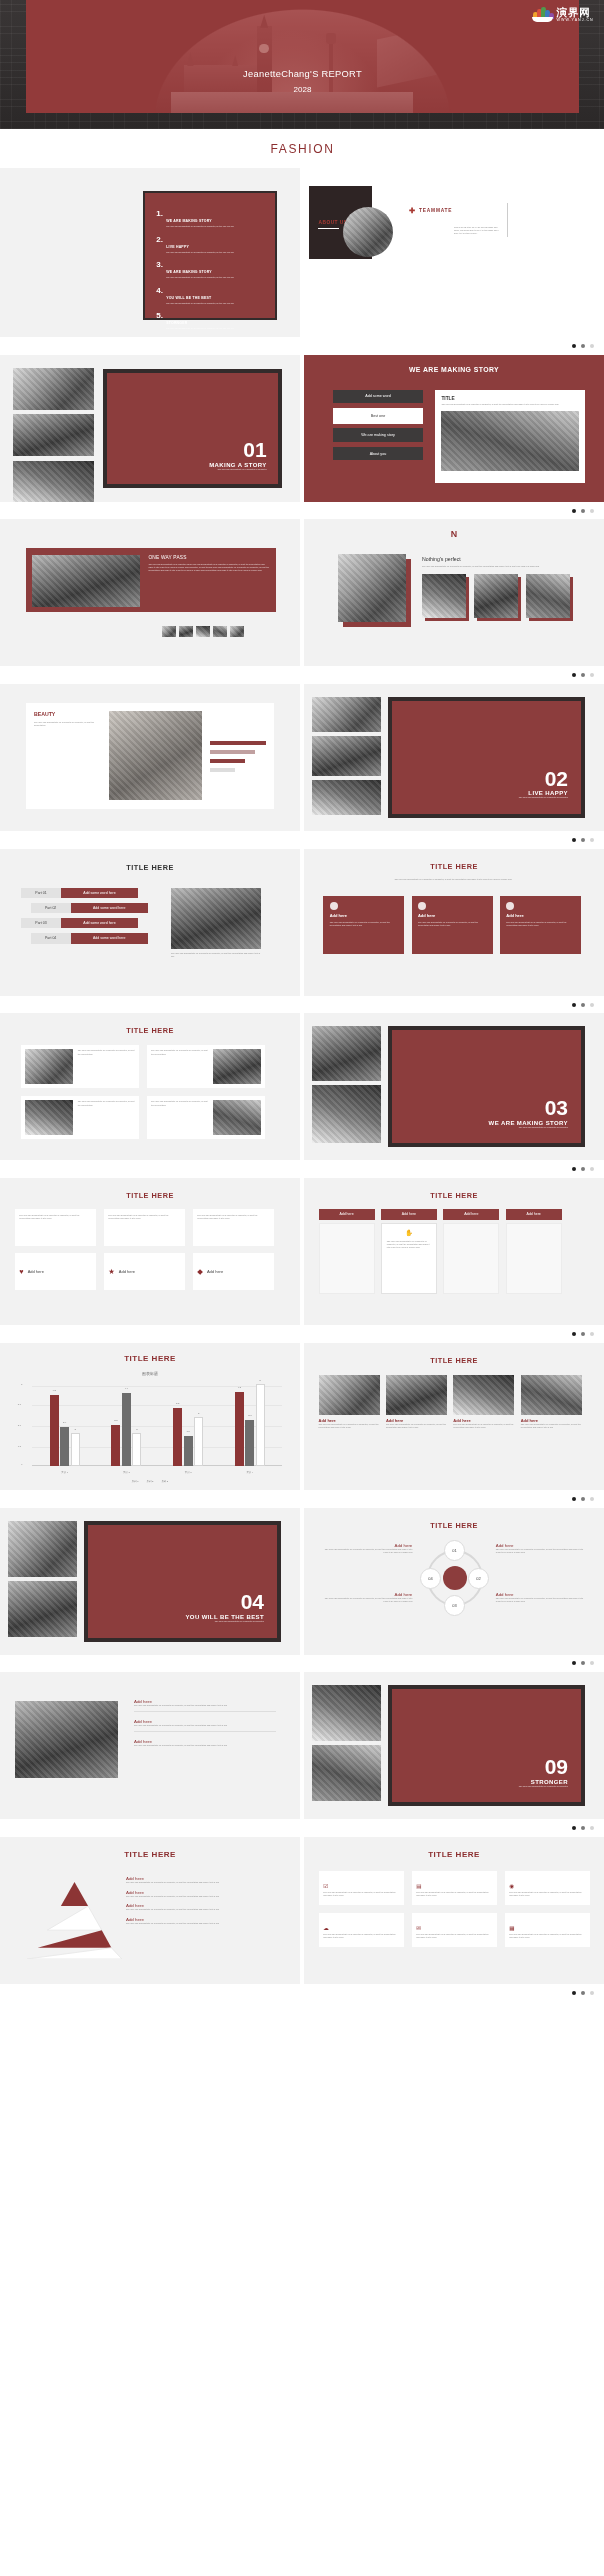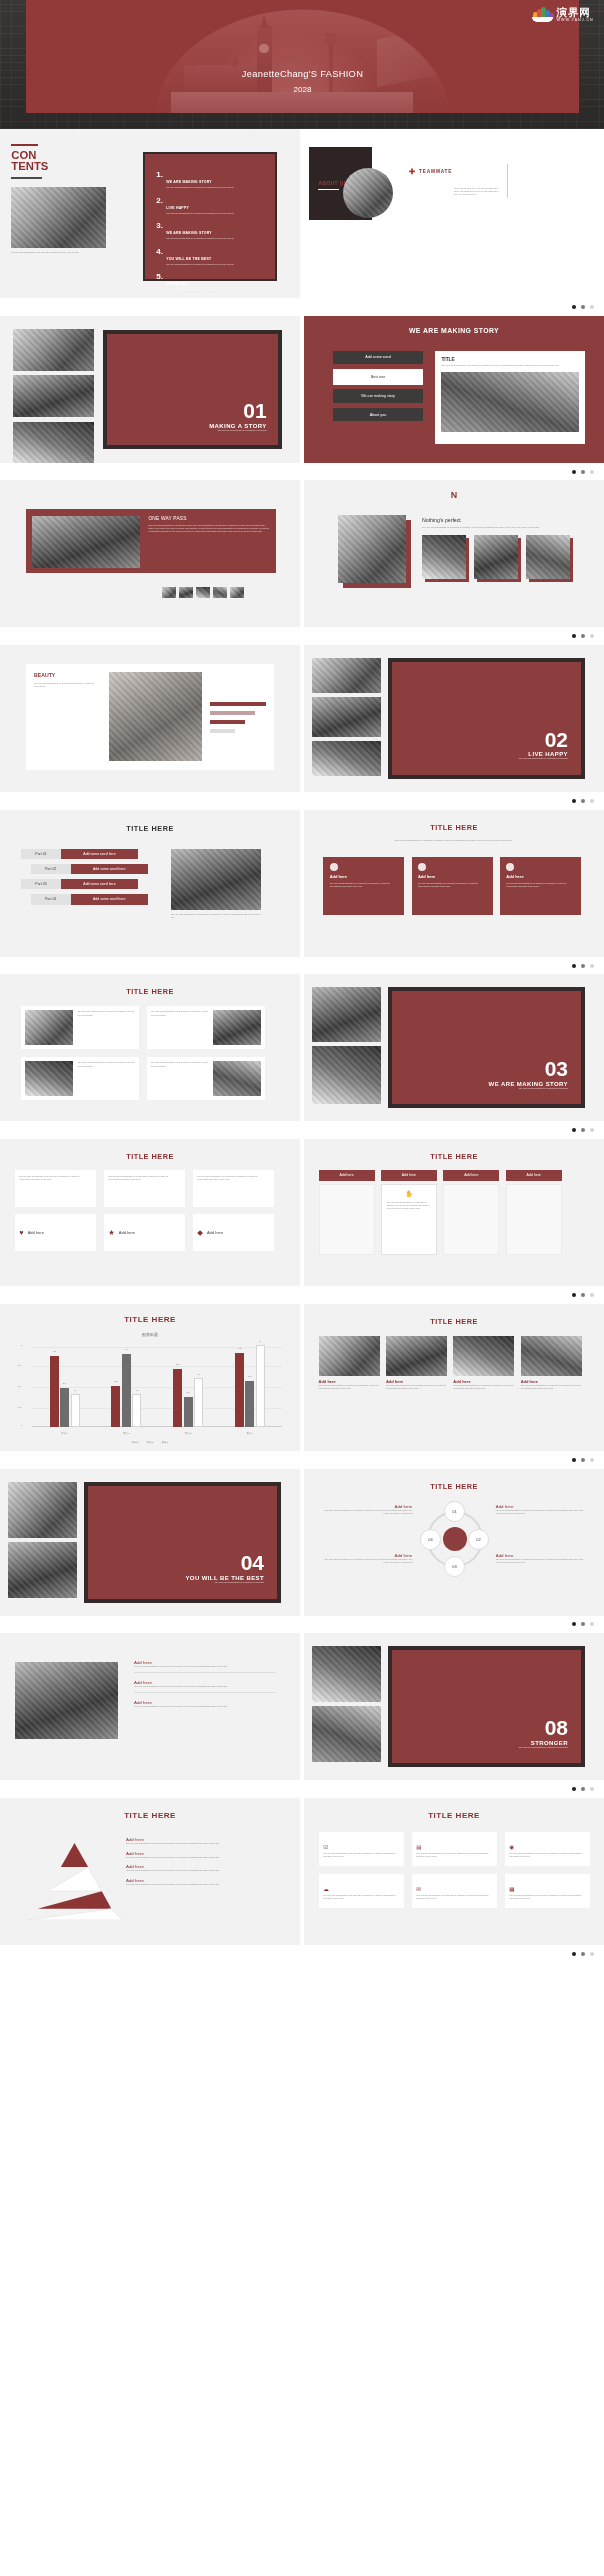--- a/index.html
+++ b/index.html
@@ -151,49 +151,44 @@
       <div class="arch-photo">
         <div class="parliament"></div>
         <div class="bigben"></div>
         <div class="lamp"></div>
         <div class="bridge"></div>
         <div class="river"></div>
       </div>
       <div class="arch-mask"></div>
     </div>
     <div class="cover-overlay"></div>
-    <div class="cover-title">JeanetteChang'S FASHION</div>
+    <div class="cover-title">JeanetteChang'S REPORT</div>
     <div class="cover-year">2028</div>
     <div class="logo">
       <div class="logo-fan">
         <i style="left:0.8px;height:7.3px;background:#f0a32c;"></i>
         <i style="left:4.8px;height:10.5px;background:#d94f3d;"></i>
         <i style="left:8.9px;height:12px;background:#4e9b4e;"></i>
         <i style="left:13px;height:9.7px;background:#3b7bbf;"></i>
         <i style="left:17px;height:6.4px;background:#8e4fa8;"></i>
         <span class="logo-arc"></span>
       </div>
       <div class="logo-tx">
         <span class="logo-cn">演界网</span>
         <span class="logo-url">WWW.YANJ.CN</span>
       </div>
     </div>
   </div>
 
+  <div class="fashion-band">
+    <span>FASHION</span>
+  </div>
 
   <div class="row">
     <div class="slide half" style="height:169px;">
-      <div class="cont-left">
-        <div class="cont-rule"></div>
-        <div class="cont-word">CON</div>
-        <div class="cont-word" style="margin-top:-3.2px">TENTS</div>
-        <div class="cont-rule2"></div>
-        <div class="ph cont-img"></div>
-        <div class="tiny" style="margin-top:3.2px;width:89px;">The user can demonstrate on a projector or computer, be the one you like</div>
-      </div>
       <div class="cont-panel">
         <div class="cont-list">
           <div class="cont-item">
             <span class="cont-num">1.</span>
             <span><span class="cont-h">WE ARE MAKING STORY</span>
             <div class="tinyw">The user can demonstrate on a projector or computer, be the one you like</div></span>
           </div>
           <div class="cont-item">
             <span class="cont-num">2.</span>
             <span><span class="cont-h">LIVE HAPPY</span>
@@ -700,21 +695,21 @@
       </div>
     </div>
 
     <div class="slide half" style="height:147px;">
       <div style="position:absolute;left:8px;top:13px;display:flex;flex-direction:column;gap:4px;">
         <div class="ph c" style="width:69px;height:56px;"></div>
         <div class="ph d" style="width:69px;height:56px;"></div>
       </div>
       <div style="position:absolute;left:84px;top:13px;width:197px;height:121px;background:#8c3d3d;border:4px solid #332b2b;">
         <div style="position:absolute;right:13px;bottom:14.5px;text-align:right;">
-          <div class="num-big">08</div>
+          <div class="num-big">09</div>
           <div class="num-sub">STRONGER</div>
           <div class="tinyw" style="max-width:121px;margin-left:auto;">The user can demonstrate on a projector or computer</div>
         </div>
       </div>
     </div>
   </div>
 
   <div class="dotbar">
     <i class="d1"></i>
       <i class="d2"></i>

